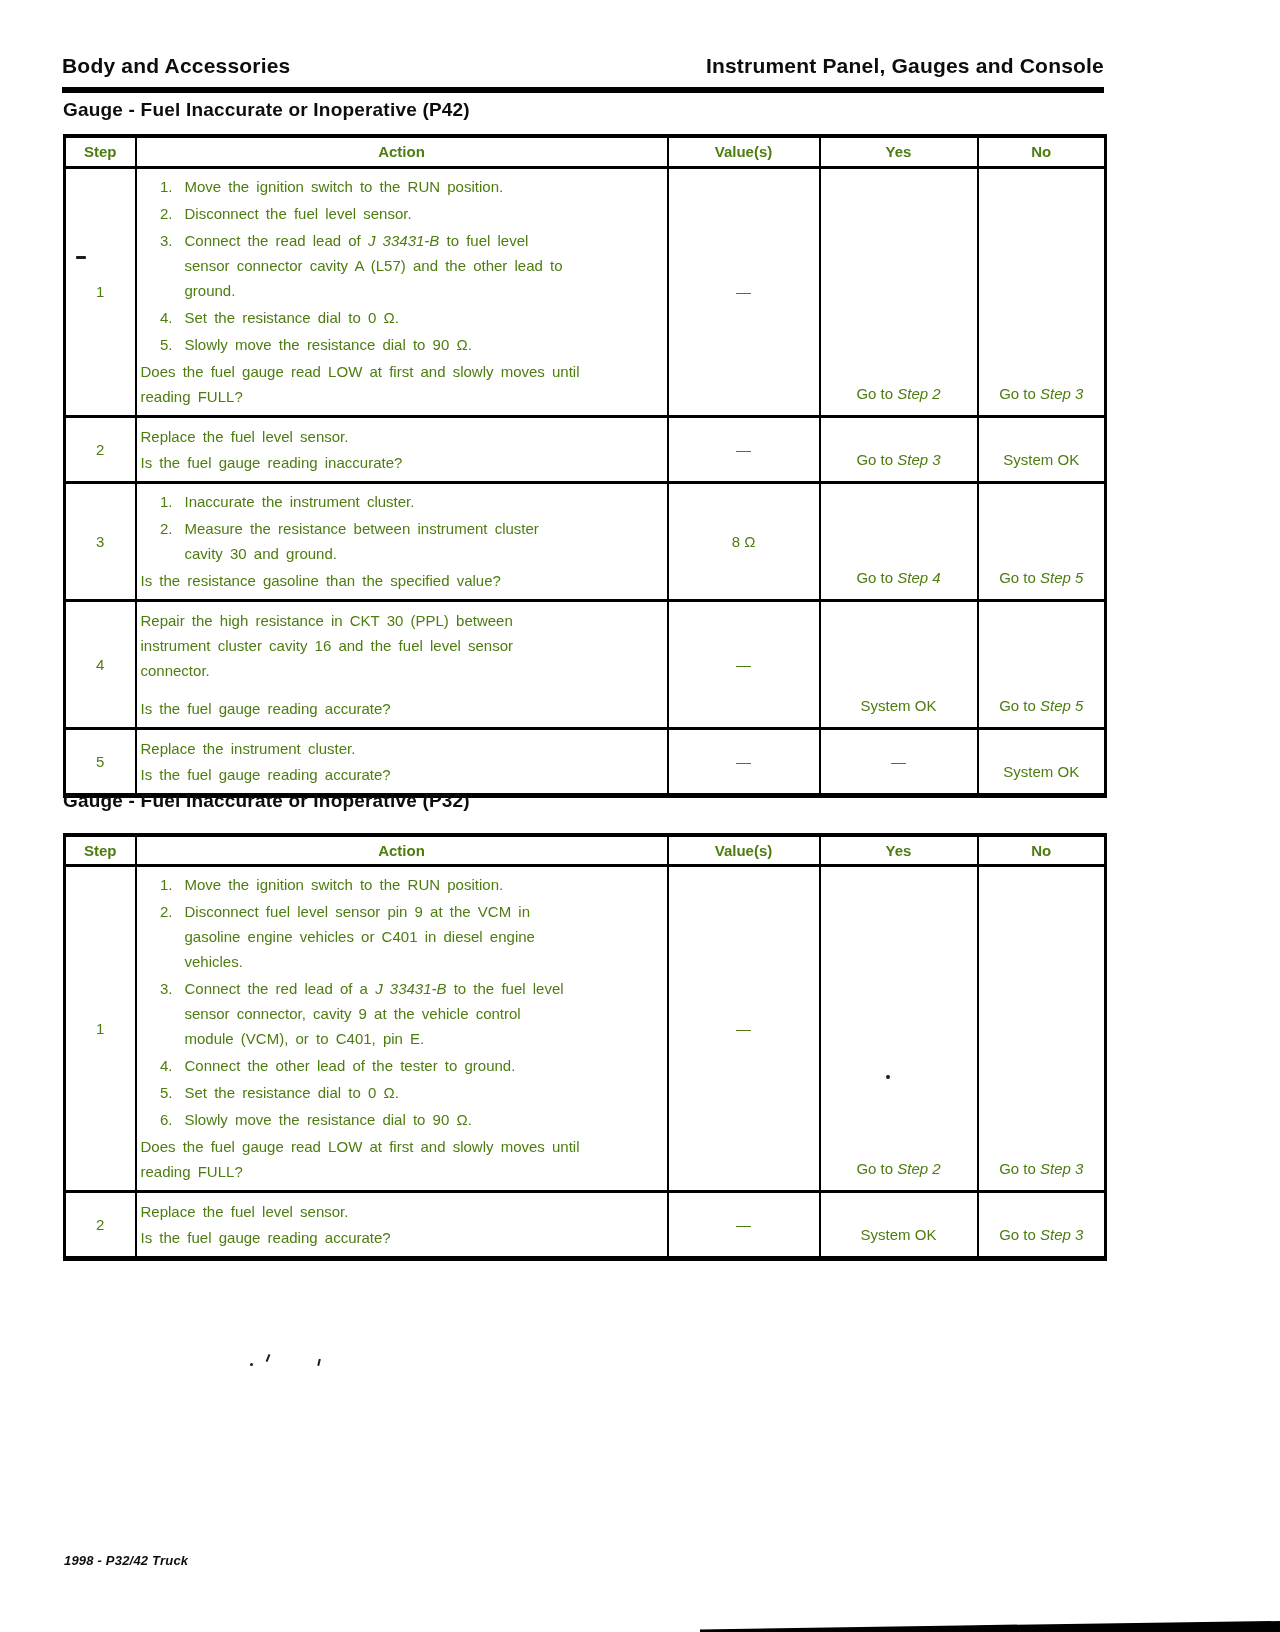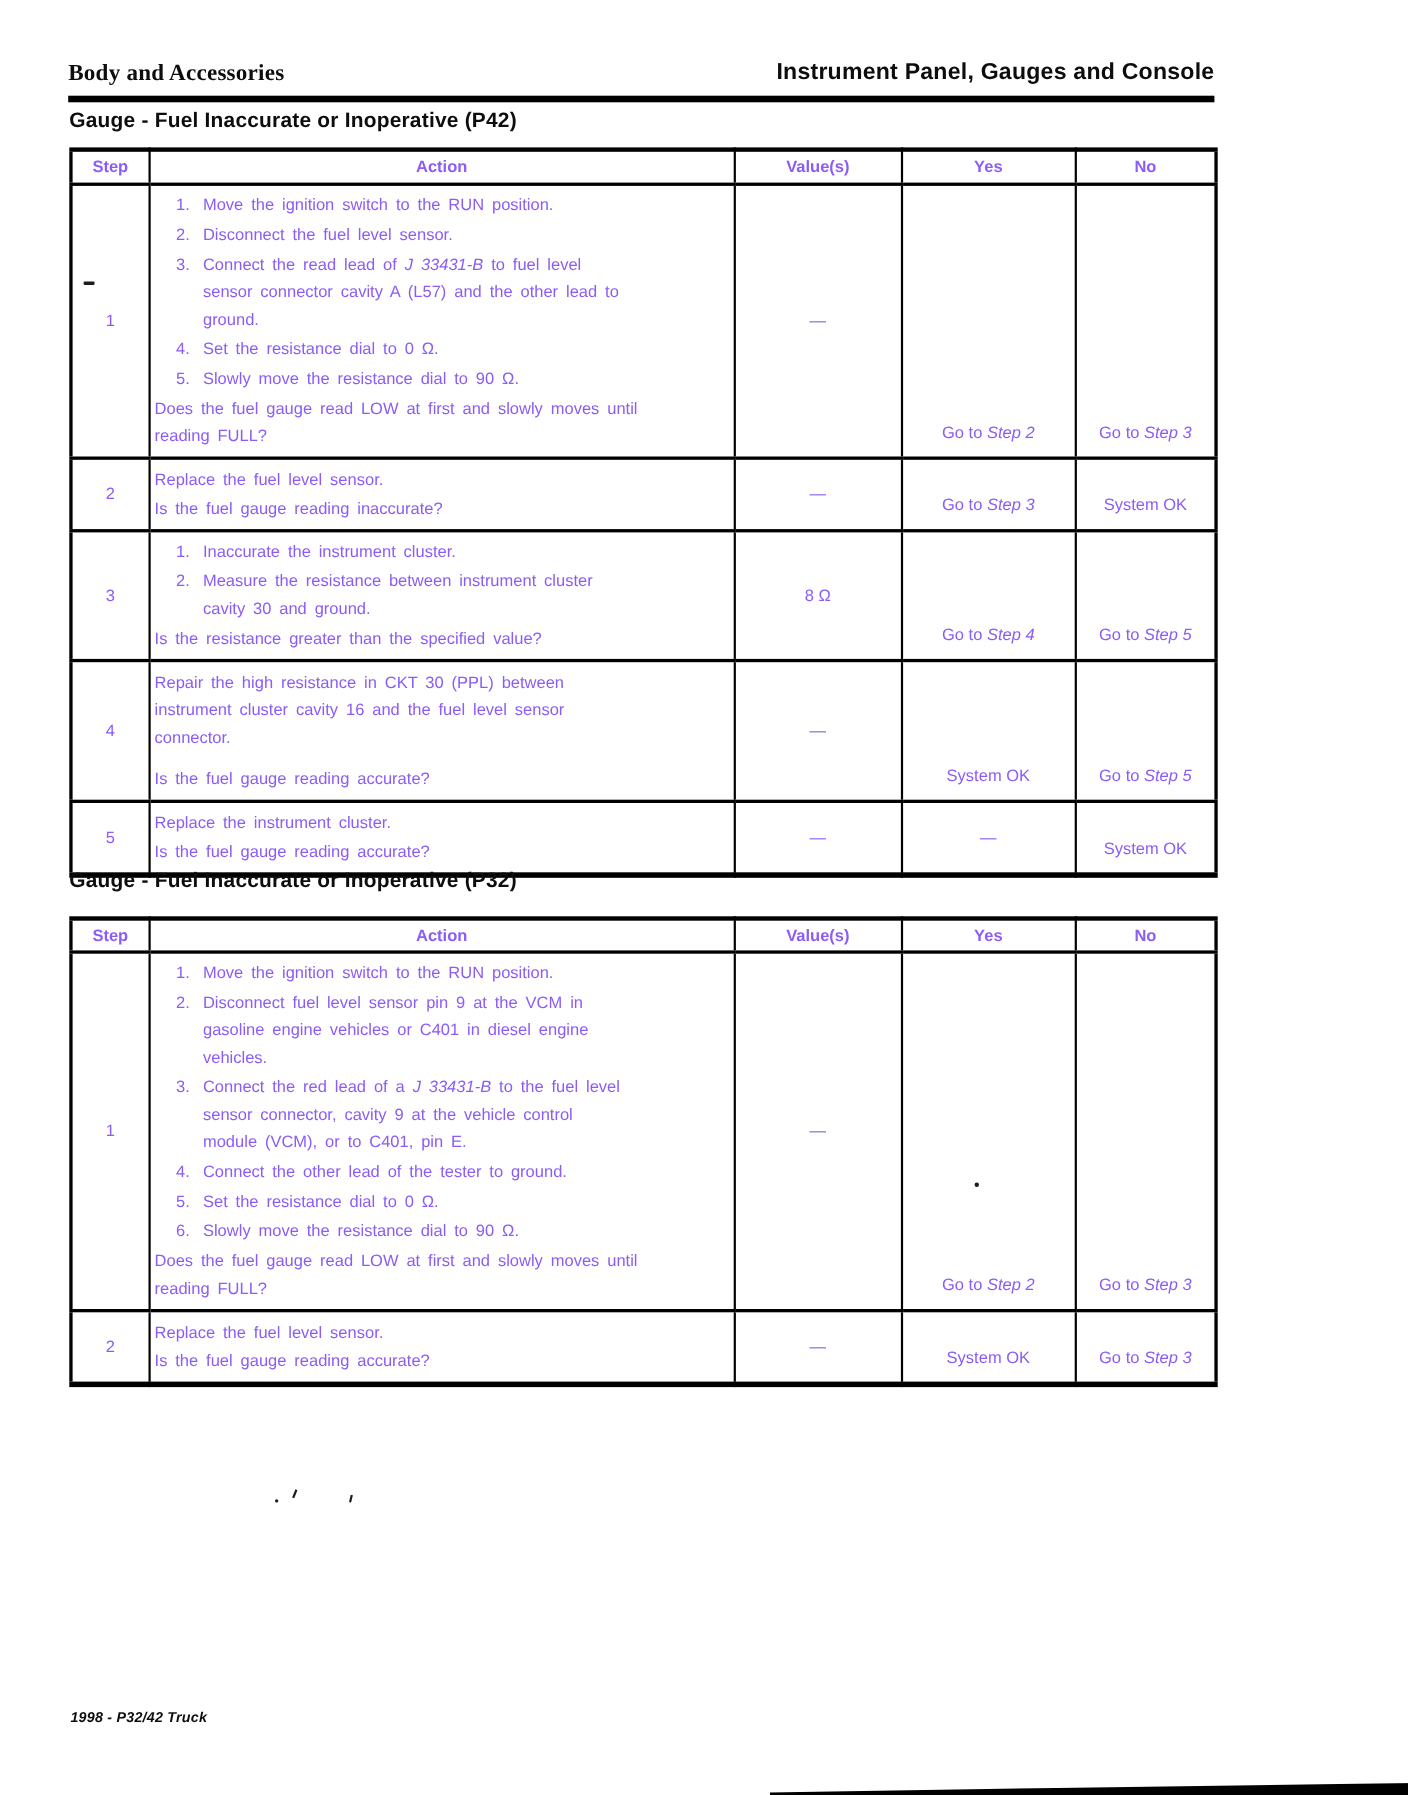--- a/index.html
+++ b/index.html
@@ -2,32 +2,32 @@
 <html><head>
 <meta charset="utf-8">
 <style>
   html,body{margin:0;padding:0;}
   body{
     width:1280px;height:1632px;position:relative;background:#ffffff;
     font-family:"Liberation Sans", sans-serif;color:#0d0d0d;
     -webkit-font-smoothing:antialiased;
   }
   
-  .hdr-left{position:absolute;left:62px;top:54px;font-size:21px;font-weight:bold;letter-spacing:.2px;font-family:Liberation Serif, serif;}
+  .hdr-left{position:absolute;left:62px;top:54px;font-size:21px;font-weight:bold;letter-spacing:.2px;}
   .hdr-right{position:absolute;right:176px;top:54px;font-size:21px;font-weight:bold;letter-spacing:.2px;}
   .hdr-rule{position:absolute;left:62px;top:87px;width:1042px;height:6px;background:#000;}
   
   .tbl-title{position:absolute;left:63px;width:1041px;text-align:left;font-size:19px;font-weight:bold;letter-spacing:.2px;}
   .t1-title{top:99px;}
   .t2-title{top:790px;}
   
   table.diag{
     position:absolute;left:63px;width:1041px;border-collapse:collapse;table-layout:fixed;
     border:3px solid #000;border-top-width:4px;border-bottom-width:5px;
-    font-size:15px;color:#8b5cf6;
+    font-size:15px;color:#4d7c0f;
   }
   .t1{top:134px;}
   .t2{top:833px;}
   col.c-step{width:71px;}
   col.c-action{width:532px;}
   col.c-val{width:152px;}
   col.c-yes{width:158px;}
   col.c-no{width:128px;}
   th{
     border-bottom:3px solid #000;border-left:2px solid #000;
@@ -126,21 +126,21 @@
     <td class="step">3</td>
     <td class="action">
       <div class="items">
         <div class="item">
               <span class="itxt">Inaccurate the instrument cluster.</span>
             </div>
         <div class="item">
               <span class="itxt">Measure the resistance between instrument cluster cavity 30 and ground.</span>
             </div>
       </div>
-      <div class="q">Is the resistance greater than the specified value?</div>
+      <div class="q">Is the resistance gasoline than the specified value?</div>
     </td>
     <td class="val">8 Ω</td>
     <td class="yn">Go to <i>Step 4</i></td>
     <td class="yn">Go to <i>Step 5</i></td>
   </tr>
   <tr style="height:109px">
     <td class="step">4</td>
     <td class="action">
       <div class="statement">Repair the high resistance in CKT 30 (PPL) between instrument cluster cavity 16 and the fuel level sensor connector.</div>
       <div class="q gap">Is the fuel gauge reading accurate?</div>

